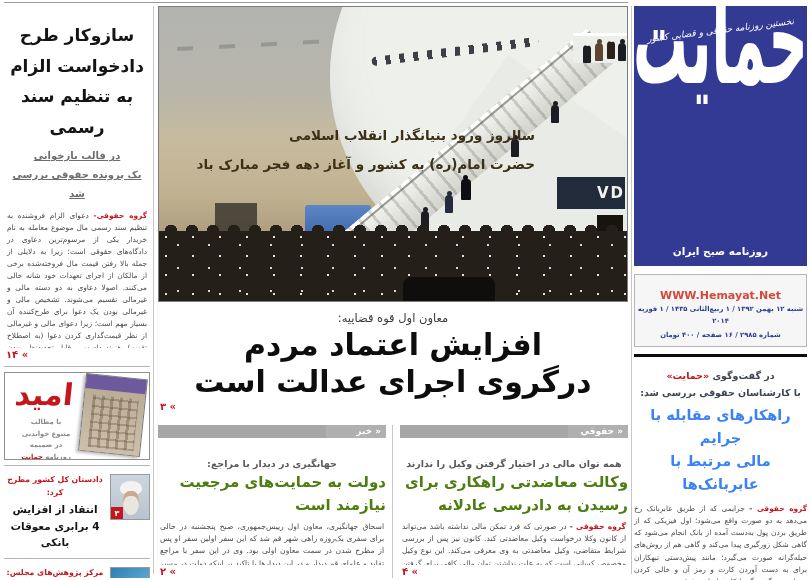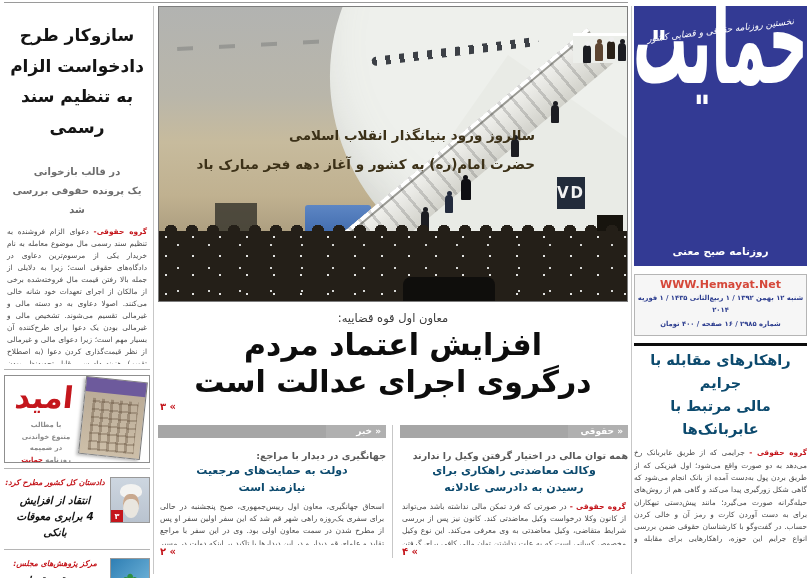--- a/index.html
+++ b/index.html
@@ -8,21 +8,21 @@
     position:relative;width:811px;height:580px;background:#fff;overflow:hidden;
     font-family:"DejaVu Sans",sans-serif;direction:rtl;color:#222;
   }
   .toprule{position:absolute;left:4px;top:2px;width:624px;height:1px;background:#9a9a9a;}
   .vdiv{position:absolute;top:6px;height:568px;width:1px;background:#c7c7c7;}
   .vdiv1{left:153px;} .vdiv2{left:631px;}
 
   
   .col-left{position:absolute;left:4px;top:6px;width:146px;height:572px;overflow:hidden;}
   .l-title{margin-top:14px;text-align:center;font-weight:bold;font-size:17px;line-height:1.8;color:#141414;}
-  .l-subtitle{margin-top:20px;text-align:center;font-weight:bold;font-size:10px;line-height:1.9;color:#6e6e6e;}
+  .l-subtitle{margin-top:4px;text-align:center;font-weight:bold;font-size:10px;line-height:1.9;color:#6e6e6e;text-decoration:underline;}
   .l-body{margin-top:7px;padding:0 3px;font-size:7.4px;line-height:1.62;text-align:justify;color:#4a4a4a;height:138px;overflow:hidden;}
   .lead-red{color:#c4161c;font-weight:bold;}
   .marker{color:#c4161c;font-weight:bold;font-size:10px;text-align:left;padding:1px 2px;}
   .hr{border:0;border-top:1px solid #b5b5b5;margin:5px 0;}
 
   .omid{position:relative;border:1px solid #8f8f8f;height:88px;margin-top:2px;overflow:hidden;}
   .omid-title{position:absolute;left:10px;top:4px;font-size:30px;font-weight:bold;color:#c4161c;transform:skewX(-6deg);}
   .omid-lines{position:absolute;left:8px;top:44px;width:66px;font-size:6.8px;line-height:1.7;color:#8a8a8a;text-align:center;font-weight:bold;}
   .omid-cover{position:absolute;right:5px;top:3px;width:62px;height:78px;border:1px solid #777;background:linear-gradient(180deg,#b7a894 0%,#cdbfa9 100%);transform:rotate(6deg);box-shadow:-2px 2px 3px rgba(0,0,0,.25);}
   .omid-cover::before{content:"";position:absolute;left:0;top:0;right:0;height:14px;background:#6d5a9c;}
@@ -30,35 +30,35 @@
      background-image:repeating-linear-gradient(90deg,rgba(90,70,50,.35) 0 3px,transparent 3px 9px),repeating-linear-gradient(0deg,rgba(90,70,50,.3) 0 2px,transparent 2px 8px);}
 
   .l-item{position:relative;display:flex;flex-direction:row;gap:4px;padding:3px 0;min-height:50px;}
   .l-item .pic{position:relative;flex:0 0 40px;height:46px;border:1px solid #999;}
   .pic-cleric{background:linear-gradient(180deg,#cdd6e0 0%,#b9c3cf 100%);}
   .pic-cleric::before{content:"";position:absolute;left:9px;top:6px;width:22px;height:14px;border-radius:50% 50% 40% 40%;background:#f3f3f1;}
   .pic-cleric::after{content:"";position:absolute;left:12px;top:16px;width:16px;height:24px;border-radius:40% 40% 50% 50%;background:#e9e6df;box-shadow:inset 0 5px 0 #c9a98f;}
   .pic-majlis{background:linear-gradient(135deg,#2f7fb4 0%,#7fc0e2 100%);display:flex;align-items:center;justify-content:center;}
   .pic-majlis .glyph{color:#2f8f3e;font-size:20px;line-height:1;}
   .badge{position:absolute;left:0;bottom:0;width:12px;height:12px;background:#c4161c;color:#fff;font-size:8px;font-weight:bold;display:flex;align-items:center;justify-content:center;}
-  .l-item .txt{flex:1;text-align:center;font-style:italic;}
+  .l-item .txt{flex:1;text-align:center;}
   .kick-red{color:#c4161c;font-weight:bold;font-size:7.8px;line-height:1.6;}
   .l-item-title{font-weight:bold;font-size:10.5px;line-height:1.55;color:#141414;margin-top:2px;}
 
   
   .col-mid{position:absolute;left:158px;top:6px;width:470px;height:572px;}
   .photo{position:relative;width:470px;height:296px;border:1px solid #7d7d7d;overflow:hidden;
      background:linear-gradient(180deg,#b2b3b1 0%,#b9b6aa 30%,#c7bb9d 46%,#c0b190 64%,#a89a7c 80%);}
   .runmark{position:absolute;left:18px;top:34px;width:230px;height:4px;opacity:.55;transform:rotate(-3deg);
      background:repeating-linear-gradient(90deg,#83858311 0 0, #7e807e 0 16px,transparent 16px 42px);}
   .fuselage{position:absolute;left:170px;top:-130px;width:430px;height:410px;border-radius:50%;background:#eef0ec;transform:rotate(18deg);box-shadow:inset -30px -25px 50px rgba(150,150,140,.35);}
   .fuse2{position:absolute;right:-30px;top:95px;width:230px;height:210px;background:#e9ebe6;transform:rotate(35deg);}
   .windows{position:absolute;left:212px;top:40px;width:168px;height:9px;border-radius:5px;transform:rotate(-7deg);
      background:repeating-linear-gradient(90deg,#3c4046 0 5px,transparent 5px 14px);}
-  .vd-panel{position:absolute;left:398px;top:170px;width:28px;height:32px;background:#222b3a;color:#f2f2f2;font-weight:bold;font-size:15px;letter-spacing:2px;display:flex;align-items:center;justify-content:flex-end;}
+  .vd-panel{position:absolute;left:398px;top:170px;width:68px;height:32px;background:#222b3a;color:#f2f2f2;font-weight:bold;font-size:15px;letter-spacing:2px;display:flex;align-items:center;justify-content:flex-start;}
   .stairs{position:absolute;left:183px;top:233px;width:338px;height:44px;transform:rotate(-40deg);transform-origin:left center;
      background:linear-gradient(#f4f4f1 0%,#d2d2cb 100%);box-shadow:inset 0 4px 0 #ffffff,inset 0 6px 0 #9a9a94;}
   .stairs::after{content:"";position:absolute;inset:0;background:repeating-linear-gradient(90deg,rgba(60,60,60,.20) 0 3px,transparent 3px 13px);}
   .platform{position:absolute;left:414px;top:26px;width:56px;height:30px;background:#eceeea;box-shadow:inset 0 3px 0 #fff;}
   .person{position:absolute;width:8px;height:18px;background:#1c1d22;border-radius:4px 4px 1px 1px;}
   .person::before{content:"";position:absolute;top:-4px;left:1.5px;width:5px;height:5px;border-radius:50%;background:inherit;}
   .person.turban::before{background:#efefef;}
   .person.robe{background:#5d4531;}
   .scaffold{position:absolute;left:56px;top:196px;width:42px;height:58px;background:#3b382f;opacity:.85;}
   .bluebus{position:absolute;left:146px;top:198px;width:66px;height:36px;background:linear-gradient(#5d86c4,#3a65a8);border-radius:3px;}
@@ -74,37 +74,37 @@
 
   .m-kicker{margin-top:9px;text-align:center;font-weight:normal;font-size:11.5px;color:#3a3a3a;}
   .m-title{margin-top:2px;text-align:center;font-weight:bold;font-size:30px;line-height:1.22;color:#0d0d0d;}
   .m-marker{margin-top:0;}
 
   .subcols{display:flex;flex-direction:row;margin-top:12px;}
   .subcol{width:228px;}
   .subgap{width:14px;position:relative;}
   .subgap::before{content:"";position:absolute;left:6px;top:0;bottom:0;width:1px;background:#c7c7c7;}
   .secbar{height:13px;background:#a6a6a6;color:#fff;font-size:9px;font-weight:bold;line-height:13px;padding-right:5px;box-shadow:inset -60px 0 0 #b0b0b0;}
-  .s-kicker{margin-top:12px;text-align:right;font-weight:bold;font-size:9.5px;color:#5a5a5a;}
-  .s-title{margin-top:2px;text-align:center;font-weight:bold;font-size:11px;line-height:1.5;color:#0c4a6e;}
+  .s-kicker{margin-top:20px;text-align:center;font-weight:bold;font-size:9.5px;color:#5a5a5a;}
+  .s-title{margin-top:2px;font-weight:bold;font-size:15px;line-height:1.5;color:#4d7c0f;}
   .s-body{margin-top:5px;font-size:7.6px;line-height:1.6;text-align:justify;color:#4a4a4a;height:44px;overflow:hidden;padding:0 2px;}
 
   
   .col-right{position:absolute;left:634px;top:6px;width:173px;height:572px;}
   .mast{position:relative;width:100%;height:260px;background:#333a94;overflow:hidden;}
   .mast-tagline{position:absolute;top:16px;left:0;right:0;text-align:center;color:#fff;font-size:9px;line-height:1.8;font-style:italic;transform:rotate(-7deg);}
   .mast-logo{position:absolute;top:46px;left:0;right:0;text-align:center;color:#fff;font-weight:bold;font-size:52px;transform:scale(1.05,2.45);transform-origin:center 60px;}
   .mast-sub{position:absolute;bottom:9px;left:0;right:0;text-align:center;color:#fff;font-weight:bold;font-size:10.5px;}
-  .sitebox{margin-top:8px;border:1px solid #b5b5b5;background:#f6f6f6;text-align:center;padding:3px 1px 4px;}
+  .sitebox{margin-top:8px;border:1px solid #b5b5b5;background:#f6f6f6;text-align:center;padding:14px 1px 4px;}
   .siteurl{color:#d5483a;font-weight:bold;font-size:11px;font-family:"DejaVu Sans",sans-serif;}
   .dateline{color:#2c3d8f;font-weight:bold;font-size:6.8px;line-height:1.75;margin-top:2px;}
   .blackrule{height:3px;background:#0c0c0c;margin-top:7px;}
 
   .r-kicker{margin-top:10px;text-align:center;font-weight:bold;font-size:9.5px;line-height:1.8;color:#3c4452;}
-  .r-title{margin-top:3px;text-align:center;font-weight:bold;font-size:14.5px;line-height:1.6;color:#0c4a6e;}
+  .r-title{margin-top:3px;text-align:center;font-weight:bold;font-size:14.5px;line-height:1.6;color:#3b82f6;}
   .r-body{margin-top:6px;font-size:7.4px;line-height:1.66;text-align:justify;color:#4a4a4a;height:96px;overflow:hidden;}
 </style>
 </head>
 <body>
 
 <div class="page">
   <div class="toprule"></div>
   <div class="vdiv vdiv1"></div>
   <div class="vdiv vdiv2"></div>
 
@@ -114,20 +114,21 @@
       <div>دادخواست الزام</div>
       <div>به تنظیم سند رسمی</div>
     </div>
     <div class="l-subtitle">
       <div>در قالب بازخوانی</div>
       <div>یک پرونده حقوقی بررسی شد</div>
     </div>
     <div class="l-body">
       <span class="lead-red">گروه حقوقی-</span><span> دعوای الزام فروشنده به تنظیم سند رسمی مال موضوع معامله به نام خریدار یکی از مرسوم‌ترین دعاوی در دادگاه‌های حقوقی است؛ زیرا به دلایلی از جمله بالا رفتن قیمت مال فروخته‌شده برخی از مالکان از اجرای تعهدات خود شانه خالی می‌کنند. اصولا دعاوی به دو دسته مالی و غیرمالی تقسیم می‌شوند. تشخیص مالی و غیرمالی بودن یک دعوا برای طرح‌کننده آن بسیار مهم است؛ زیرا دعوای مالی و غیرمالی از نظر قیمت‌گذاری کردن دعوا (به اصطلاح تقویم)، هزینه دادرسی، قابل تجدیدنظر بودن یا نبودن دعوا با یکدیگر متفاوت هستند. برای نمونه مطالبه یک وجه مشخصا یک دعوای مالی و دعوای طلاق یک دعوای غیرمالی بارز است. اما بعضی از دعاوی نظیر دعوای الزام به تنظیم سند رسمی از حیث مالی یا غیرمالی بودن دعوا کمی مبهم است. برای رفع این مشکل باید اذعان کرد با توجه به اینکه موضوع دعوای حاضر یک مال است، الزام به تنظیم سند رسمی بابت آن نیز مالی است.</span>
     </div>
+    <div class="marker"><span dir="ltr">۱۴ «</span></div>
     <hr class="hr">
 
     <div class="omid">
       <div class="omid-title">امید</div>
       <div class="omid-lines">
         <div>با مطالب</div>
         <div>متنوع خواندنی</div>
         <div>در ضمیمه</div>
         <div><span>روزنامه </span><span class="lead-red">حمایت</span></div>
       </div>
@@ -228,30 +229,34 @@
         <div class="s-body">اسحاق جهانگیری، معاون اول رییس‌جمهوری، صبح پنجشنبه در حالی برای سفری یک‌روزه راهی شهر قم شد که این سفر اولین سفر او پس از مطرح شدن در سمت معاون اولی بود. وی در این سفر با مراجع تقلید و علمای قم دیدار و در این دیدارها با تاکید بر اینکه دولت در مسیر خدمت به ملت و رفع مشکلات کشور به حمایت‌های مرجعیت نیازمند است، اعلام کرد: حمایت مراجع از دولت سرمایه گرانقدری است که دولت قدر این سرمایه را می‌داند.</div>
         <div class="marker"><span dir="ltr">۲ «</span></div>
       </div>
     </div>
   </div>
 
   <div class="col-right">
     <div class="mast">
       <div class="mast-tagline">نخستین روزنامه حقوقی و قضایی کشور</div>
       <div class="mast-logo">حمایت</div>
-      <div class="mast-sub">روزنامه صبح معنی</div>
+      <div class="mast-sub">روزنامه صبح ایران</div>
     </div>
     <div class="sitebox">
       <div class="siteurl" dir="ltr">WWW.Hemayat.Net</div>
       <div class="dateline">شنبه ۱۲ بهمن ۱۳۹۲ / ۱ ربیع‌الثانی ۱۴۳۵ / ۱ فوریه ۲۰۱۴</div>
       <div class="dateline">شماره ۲۹۸۵ / ۱۶ صفحه / ۴۰۰ تومان</div>
     </div>
     <div class="blackrule"></div>
 
     <div>
+      <div class="r-kicker">
+        <div><span>در گفت‌وگوی </span><span class="lead-red">«حمایت»</span></div>
+        <div>با کارشناسان حقوقی بررسی شد:</div>
+      </div>
       <div class="r-title">
         <div>راهکارهای مقابله با جرایم</div>
         <div>مالی مرتبط با عابربانک‌ها</div>
       </div>
       <div class="r-body">
         <span class="lead-red">گروه حقوقی -</span><span> جرایمی که از طریق عابربانک رخ می‌دهد به دو صورت واقع می‌شود؛ اول فیزیکی که از طریق بردن پول به‌دست آمده از بانک انجام می‌شود که گاهی شکل زورگیری پیدا می‌کند و گاهی هم از روش‌های حیله‌گرانه صورت می‌گیرد؛ مانند پیش‌دستی تبهکاران برای به دست آوردن کارت و رمز آن و خالی کردن حساب. در گفت‌وگو با کارشناسان حقوقی ضمن بررسی انواع جرایم این حوزه، راهکارهایی برای مقابله و پیشگیری از این جرایم ارائه شد. یکی از وکلای دادگستری در بررسی اعمالی که مصداق جرایم مربوط به عابربانک هستند می‌گوید: جرایم سایبری نوعی از جرایم اینترنتی است که شامل جرم‌هایی می‌شود که در محیط سایبر به وجود می‌آیند. بهنام عباسی در توضیح فضای سایبر می‌گوید: سایبر در فرهنگ‌های مختلف به معنی مجازی و غیرملموس است ...</span>
       </div>
 
     </div>
 

